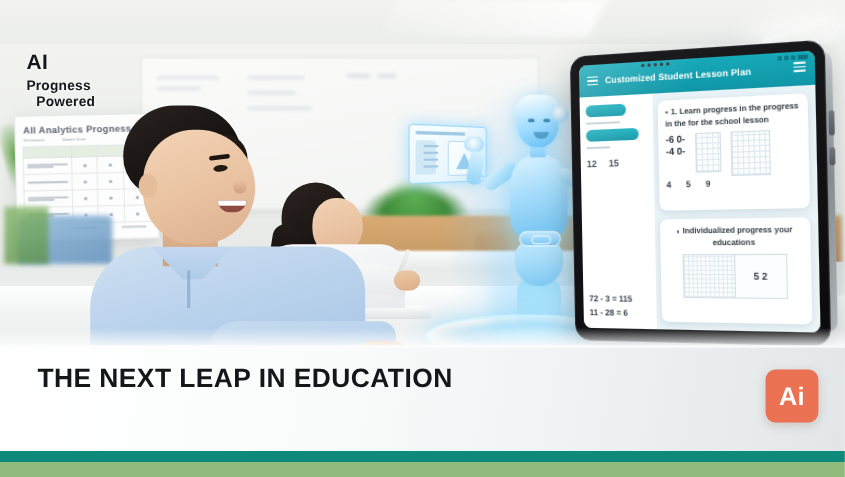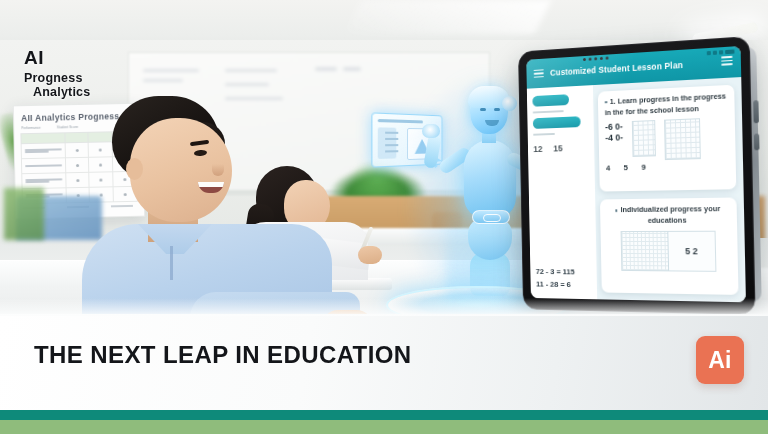--- a/index.html
+++ b/index.html
@@ -464,21 +464,21 @@
     position:absolute;left:0;top:-16px;width:100%;height:18px;
     background:linear-gradient(180deg,rgba(255,255,255,0),rgba(252,253,253,.92));
   }
   .headline{position:absolute;left:34px;top:14px;}
   .hl1{
     font-size:24px;font-weight:700;color:#1b3a6b;letter-spacing:.4px;line-height:1.12;
     white-space:nowrap;
   }
   .hl2{
     font-size:24px;font-weight:700;color:#14161a;letter-spacing:.4px;line-height:1.12;
-    margin-top:14px;white-space:nowrap;
+    margin-top:4px;white-space:nowrap;
   }
   .ai-badge{
     position:absolute;right:24px;top:22px;width:48px;height:48px;border-radius:9px;
     background:#ea7253;display:flex;align-items:center;justify-content:center;
     box-shadow:0 3px 9px rgba(120,60,40,.2);
   }
   .ai-badge span{
     color:#ffffff;font-size:23px;font-weight:700;letter-spacing:.3px;line-height:1;
   }
 
@@ -607,21 +607,21 @@
         <span></span>
         <span></span>
     </div>
   </div>
   <div class="poster-blue"></div>
   <div class="poster-green"></div>
 
   <div class="brand">
     <div class="b1">AI</div>
     <div class="b2">Progness</div>
-    <div class="b3">Analytics</div>
+    <div class="b3">Powered</div>
   </div>
 
   <div class="girl">
     <div class="girl-hair"></div>
     <div class="girl-tail"></div>
     <div class="girl-face"></div>
     <div class="girl-body"></div>
     <div class="girl-arm"></div>
     <div class="pencil"></div>
     <div class="girl-hand"></div>

